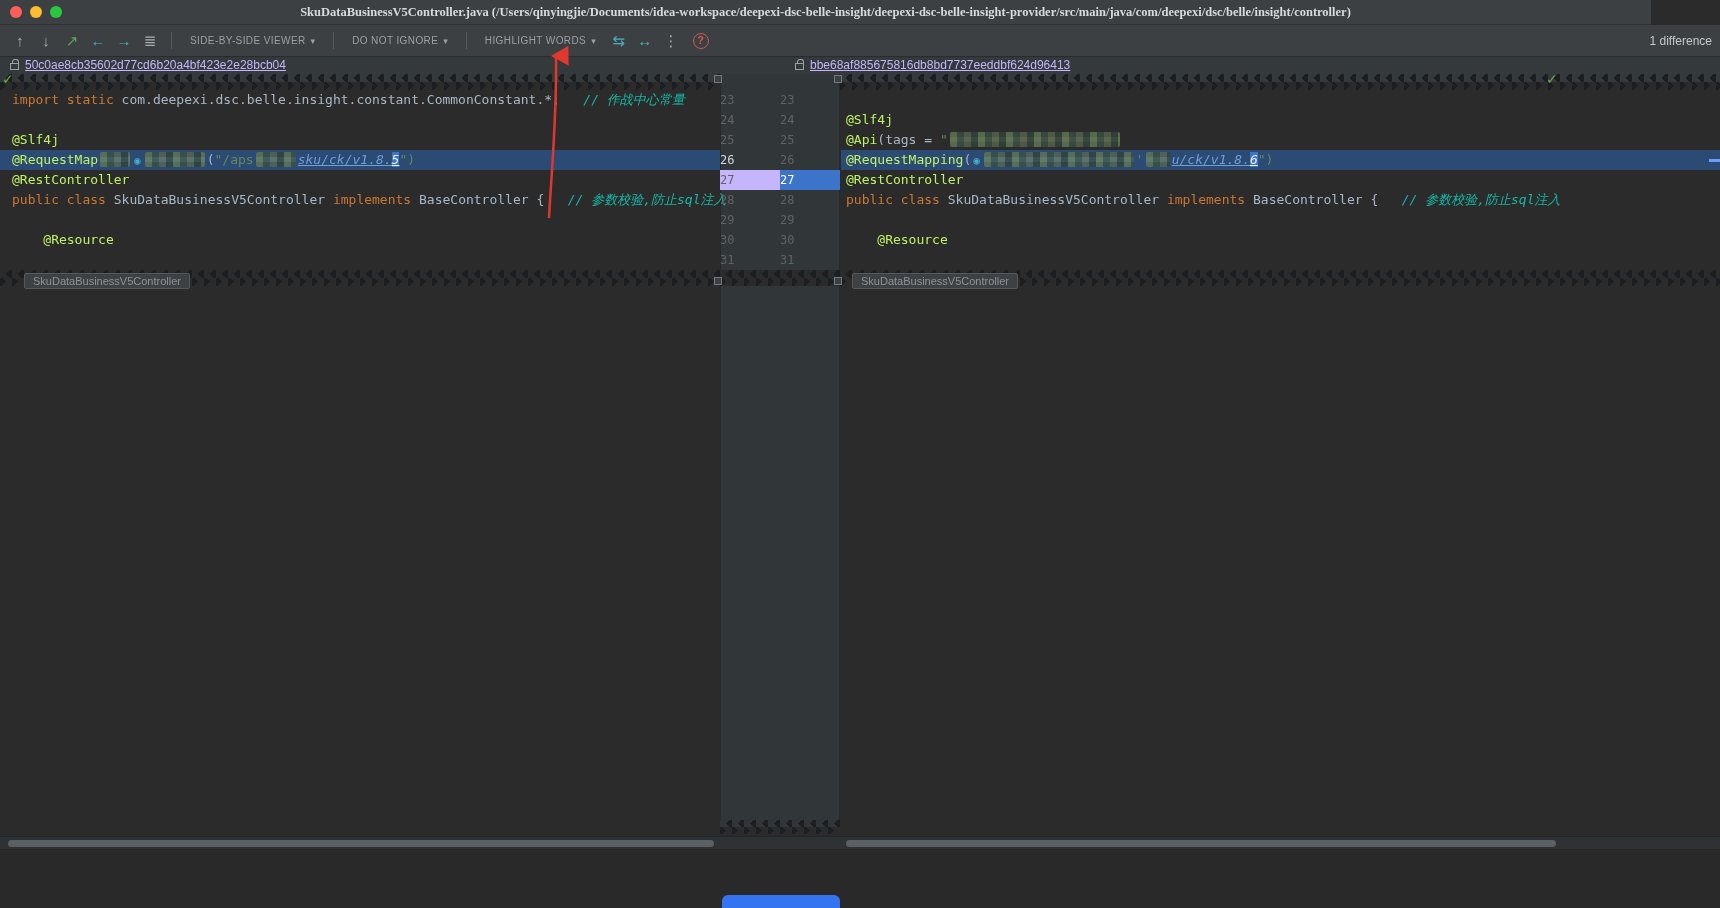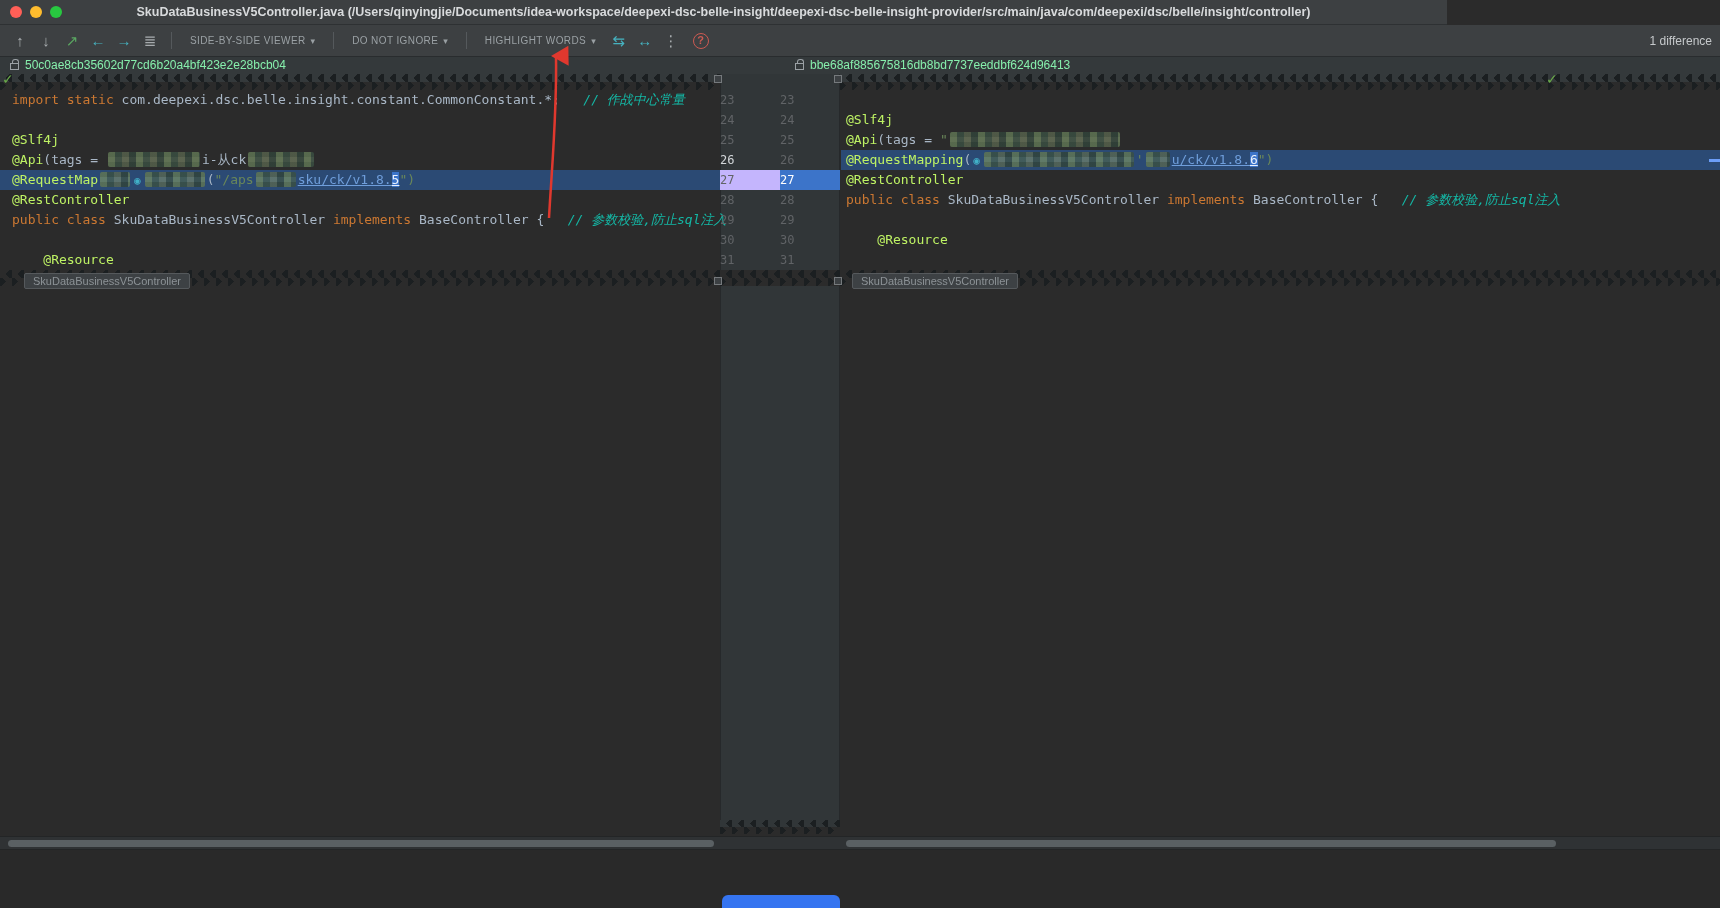--- a/index.html
+++ b/index.html
@@ -1,22 +1,22 @@
 <!DOCTYPE html>
 <html><head>
 <meta charset="utf-8">
 <style>
   * { margin:0; padding:0; box-sizing:border-box; }
   html,body { width:1720px; height:908px; background:#2b2b2b; overflow:hidden;
               font-family:"Liberation Sans", sans-serif; position:relative; }
 
   
-  .titlebar { position:absolute; top:0; left:0; width:1447px; height:25px;
+  .titlebar { position:absolute; top:0; left:0; width:1651px; height:25px;
               background:#3d4042; border-bottom:1px solid #2e3133;
-              display:flex; align-items:center; justify-content:center; }
+              display:flex; align-items:center; justify-content:center;font-family:Liberation Serif, serif; }
   .traffic { position:absolute; left:10px; top:6px; display:flex; gap:8px; }
   .dot { width:12px; height:12px; border-radius:50%; }
   .dot.red{background:#ff5f57;} .dot.yellow{background:#febc2e;} .dot.green{background:#28c840;}
   .title-text { color:#d8dadc; font-size:12.5px; font-weight:bold; }
 
   
   .toolbar { position:absolute; top:25px; left:0; width:1720px; height:32px;
              background:#3d4042; border-bottom:1px solid #292c2e;
              display:flex; align-items:center; padding:0 8px; gap:2px; }
   .tb-btn { min-width:24px; height:24px; display:flex; align-items:center; justify-content:center;
@@ -29,21 +29,21 @@
   .tb-dd .dd-arrow { font-size:9px; color:#9aa0a4; }
   .help-circle { width:16px; height:16px; border:1.5px solid #cb5a52; border-radius:50%;
                  color:#cb5a52; font-size:11px; font-weight:bold; line-height:13px;
                  text-align:center; margin-left:8px; }
   .diff-count { margin-left:auto; font-size:12px; color:#c6c9cb; }
 
   
   .diff-body { position:absolute; top:57px; left:0; width:1720px; height:851px; background:#2b2b2b; }
 
   .revbar { position:absolute; top:0; left:0; width:1720px; height:17px; background:#34393b; }
-  .rev { position:absolute; top:1px; display:flex; align-items:center; font-size:12px; color:#86efac; }
+  .rev { position:absolute; top:1px; display:flex; align-items:center; font-size:12px; color:#c4b5fd;text-decoration:underline; }
   .rev.left { left:10px; } .rev.right { left:795px; }
   .lock { width:9px; height:7px; border:1px solid #9ba1a5; position:relative; margin-right:6px; margin-top:3px; }
   .lock::before { content:''; position:absolute; top:-5px; left:1px; width:5px; height:4px;
                   border:1px solid #9ba1a5; border-bottom:none; border-radius:3px 3px 0 0; }
 
   .tear { position:absolute; left:0; width:1720px; height:16px; background-color:#1b1f21;
           background-image:
             linear-gradient(135deg,#34393b 50%,transparent 50%),
             linear-gradient(45deg,#34393b 50%,transparent 50%),
             linear-gradient(315deg,#2b2b2b 50%,transparent 50%),
@@ -86,21 +86,21 @@
   .code-pane.right .code-line { padding-left:5px; }
   .code-line.changed { background:#2b4a74; }
   .code-pane.right .code-line.changed::after { content:''; position:absolute; right:0; top:9px;
                width:11px; height:3px; background:#6c9ef8; }
 
   .tok.kw   { color:#cc7832; }
   .tok.ann  { color:#bef264; }
   .tok.plain{ color:#a9b7c6; }
   .tok.str  { color:#6a8759; }
   .tok.com  { color:#14b8a6; font-style:italic; }
-  .tok.link { color:#6f9edb; text-decoration:underline; }
+  .tok.link { color:#6f9edb; text-decoration:underline;font-style:italic; }
   .tok.chg  { background:#3c74c9; color:#eaf1fd; }
 
   .blur { display:inline-block; height:15px; vertical-align:text-bottom; border-radius:2px; margin:0 2px;
           background-image:
             repeating-linear-gradient(90deg, rgba(125,150,105,.55) 0 7px, rgba(70,95,80,.5) 7px 14px,
               rgba(150,160,120,.35) 14px 21px, rgba(55,75,65,.55) 21px 28px),
             repeating-linear-gradient(0deg, rgba(40,55,45,.65) 0 5px, rgba(90,110,85,.4) 5px 10px); }
   .inline-icon { color:#41b0c8; font-size:11px; padding:0 2px; }
 
   .fold-sq { position:absolute; width:8px; height:8px; background:#3c4043; border:1px solid #75797c; }
@@ -185,21 +185,20 @@
   <div class="gutter-col"></div>
   <div class="gutter-tear"></div>
 
   <div class="check left">✓</div>
   <div class="check right">✓</div>
 
   <div class="code-pane left" id="left-code">
       <div class="code-line"><span class="tok kw">import static </span><span class="tok plain">com.deepexi.dsc.belle.insight.constant.CommonConstant.*;</span><span class="tok plain">   </span><span class="tok com">// 作战中心常量</span></div>
       <div class="code-line"></div>
       <div class="code-line"><span class="tok ann">@Slf4j</span></div>
-      <div class="code-line"><span class="tok ann">@Api</span><span class="tok plain">(</span><span class="tok plain">tags = </span><span class="blur" style="width: 92px;"></span><span class="tok plain">i-从ck</span><span class="blur" style="width: 66px;"></span></div>
       <div class="code-line changed"><span class="tok ann">@RequestMap</span><span class="blur" style="width: 30px;"></span><span class="inline-icon">◉</span><span class="blur" style="width: 60px;"></span><span class="tok plain">(</span><span class="tok str">"/aps</span><span class="blur" style="width: 40px;"></span><span class="tok link">sku/ck/v1.8.</span><span class="tok link chg">5</span><span class="tok str">")</span></div>
       <div class="code-line"><span class="tok ann">@RestController</span></div>
       <div class="code-line"><span class="tok kw">public class </span><span class="tok plain">SkuDataBusinessV5Controller </span><span class="tok kw">implements </span><span class="tok plain">BaseController {</span><span class="tok plain">   </span><span class="tok com">// 参数校验,防止sql注入</span></div>
       <div class="code-line"></div>
       <div class="code-line"><span class="tok ann">    @Resource</span></div>
     </div>
   <div class="gutter-rows" id="gutter-rows">
       <div class="gutter-row">
         <div class="gnum left">23</div>
         <div class="gnum right">23</div>

